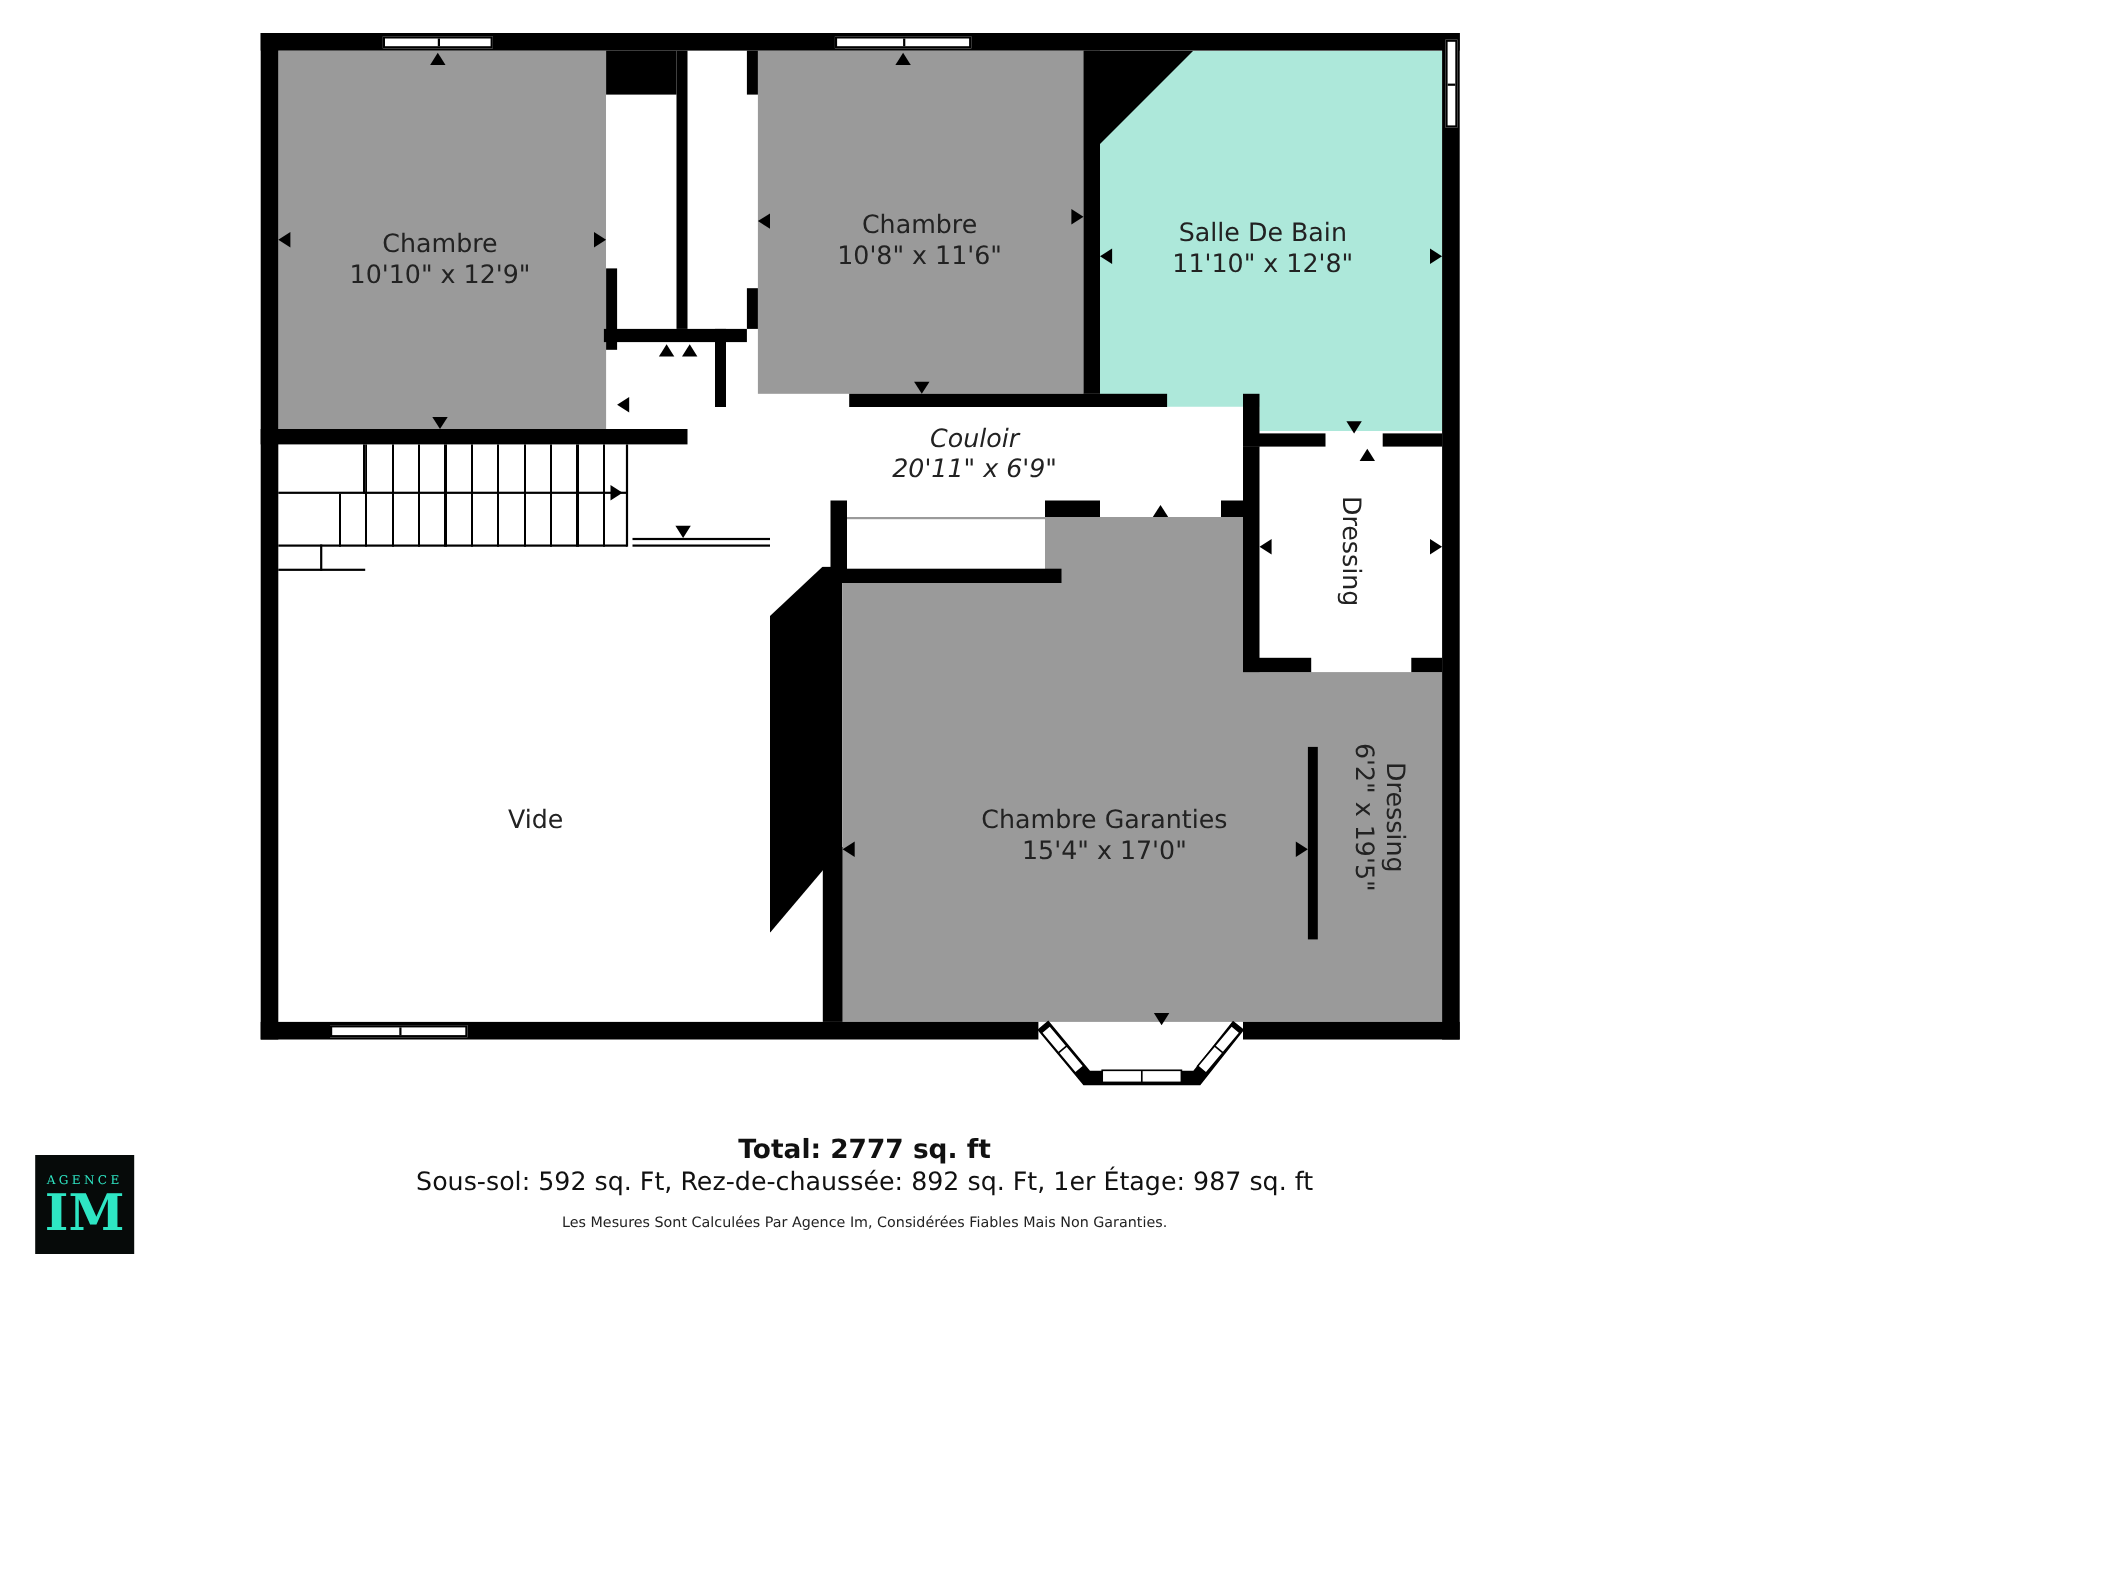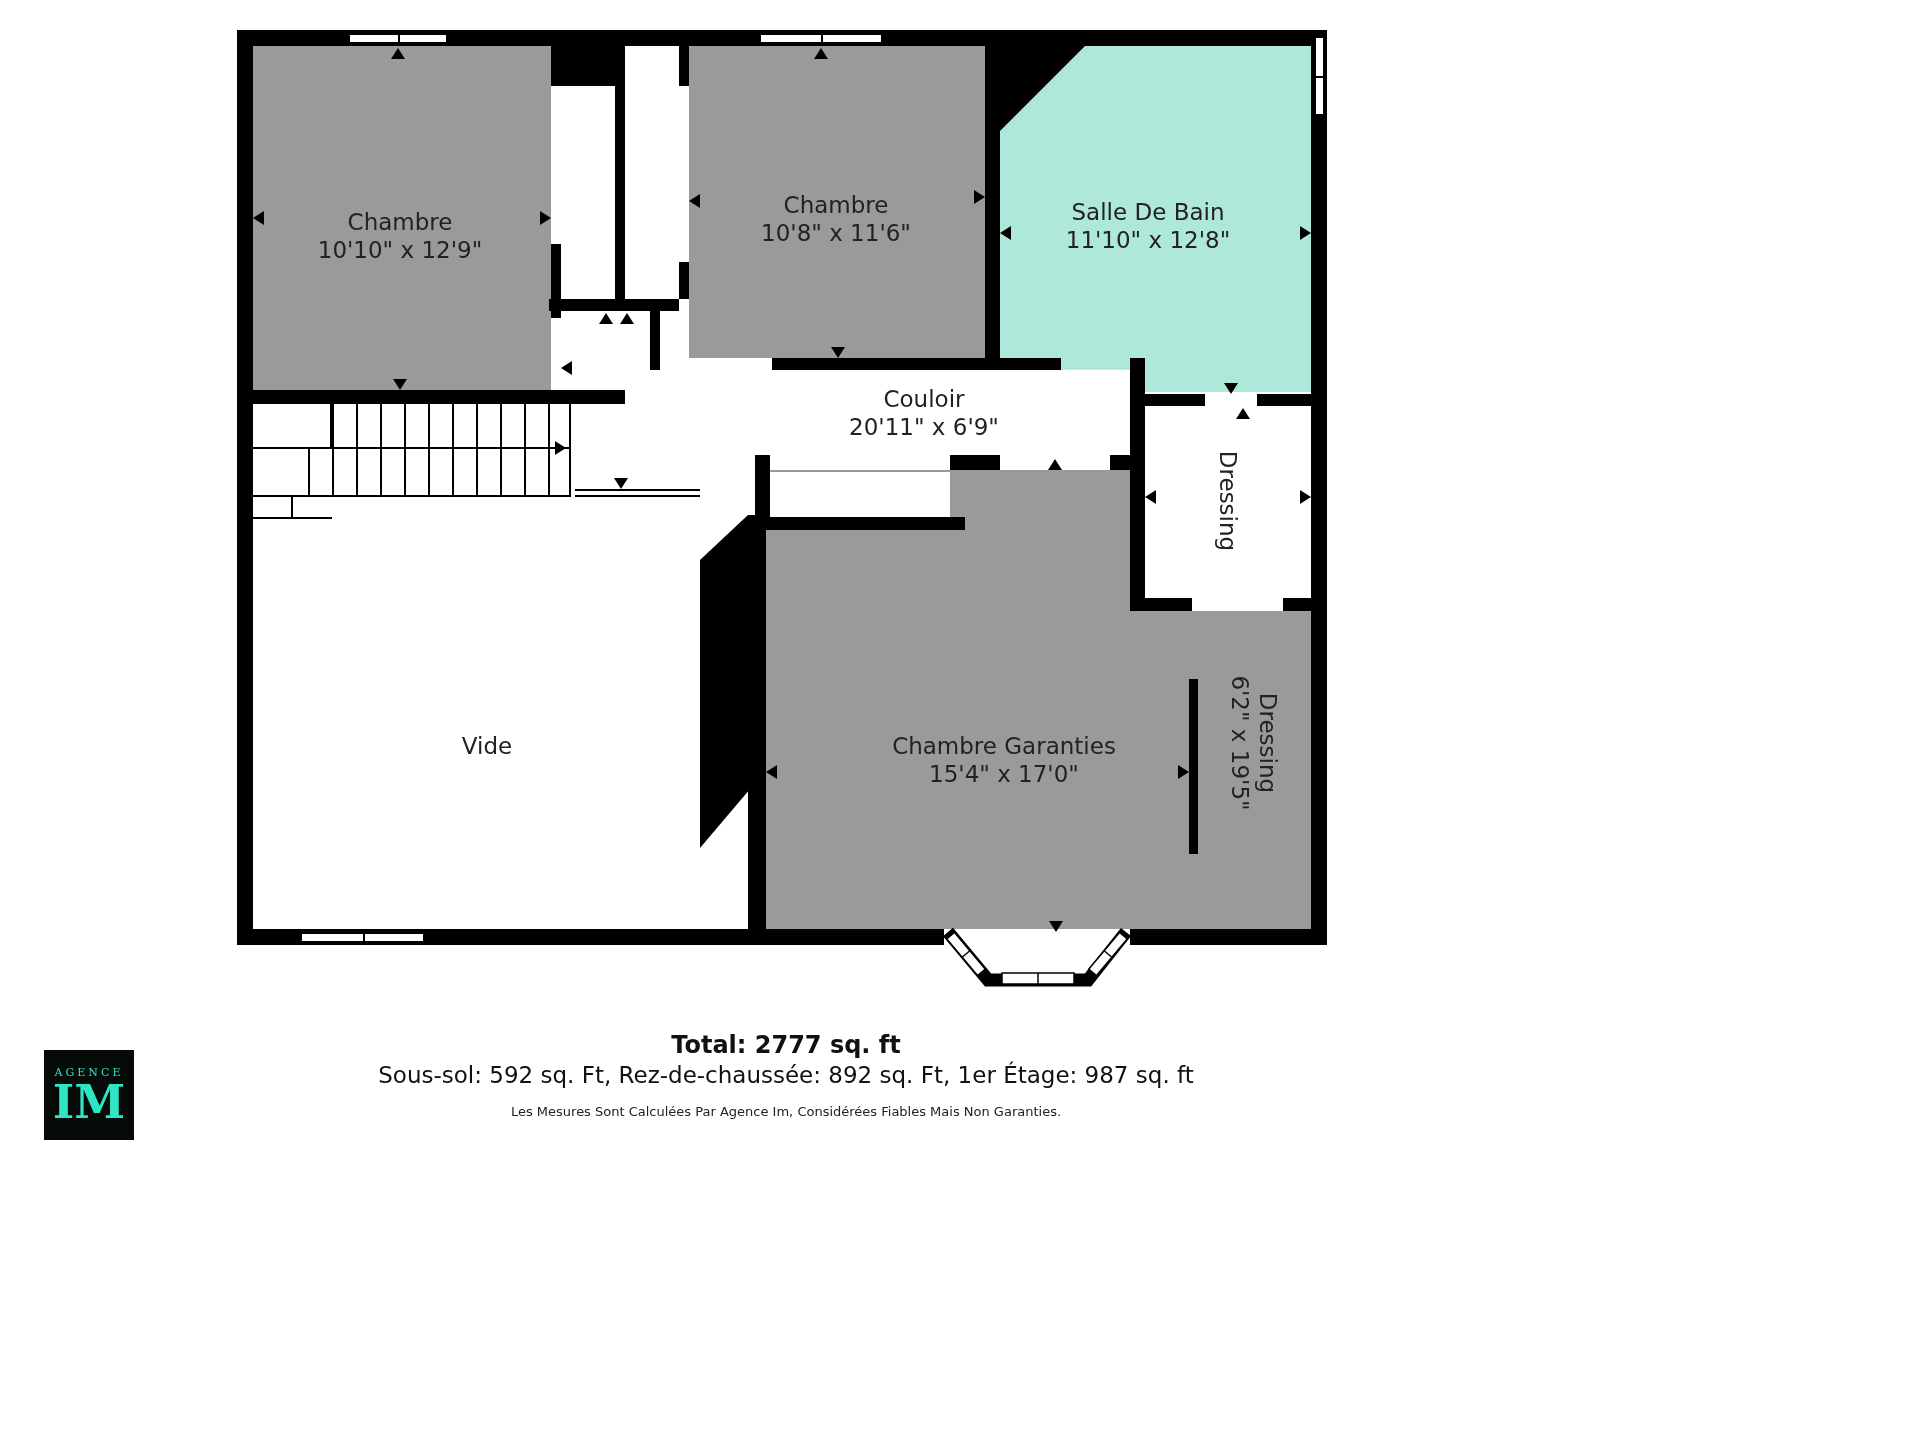--- a/index.html
+++ b/index.html
@@ -23,21 +23,21 @@
   .window .wdiv-v{position:absolute;left:50%;top:0;width:2px;height:100%;background:#000;}
   .window .wdiv-h{position:absolute;top:50%;left:0;height:2px;width:100%;background:#000;}
   
   .treads{position:absolute;background:repeating-linear-gradient(to right,#000 0 2px,transparent 2px 24px);}
   
   #legend{position:absolute;left:346px;top:1030px;width:880px;text-align:center;color:#111;}
   #legend .total{font-size:24px;font-weight:bold;line-height:30px;}
   #legend .line{font-size:23px;line-height:30px;}
   #legend .disclaimer{font-size:13px;margin-top:14px;color:#222;}
   
-  #logo{position:absolute;left:44px;top:1050px;width:90px;height:90px;background:#060a09;
+  #logo{position:absolute;left:32px;top:1050px;width:90px;height:90px;background:#060a09;
         display:flex;flex-direction:column;align-items:center;justify-content:center;}
   #logo .agence{font-family:"DejaVu Serif","Liberation Serif",serif;font-size:11px;letter-spacing:3px;color:#2ee6c4;}
   #logo .im{font-family:"DejaVu Serif","Liberation Serif",serif;font-size:46px;font-weight:bold;
             line-height:44px;color:#2ee6c4;margin-top:1px;}
 </style>
 </head>
 <body>
 
 <div id="canvas">
 
@@ -157,21 +157,21 @@
     <div>10'10" x 12'9"</div>
   </div>
   <div class="room-label" style="left:836px;top:219px;">
     <div>Chambre</div>
     <div>10'8" x 11'6"</div>
   </div>
   <div class="room-label" style="left:1148px;top:226px;">
     <div>Salle De Bain</div>
     <div>11'10" x 12'8"</div>
   </div>
-  <div class="room-label" style="left:924px;top:413px;">
+  <div class="room-label" style="left:886px;top:413px;font-style:italic;">
     <div>Couloir</div>
     <div>20'11" x 6'9"</div>
   </div>
   <div class="room-label vert" style="left:1228px;top:501px;">
     <div>Dressing</div>
   </div>
   <div class="room-label" style="left:487px;top:746px;">
     <div>Vide</div>
   </div>
   <div class="room-label" style="left:1004px;top:760px;">

